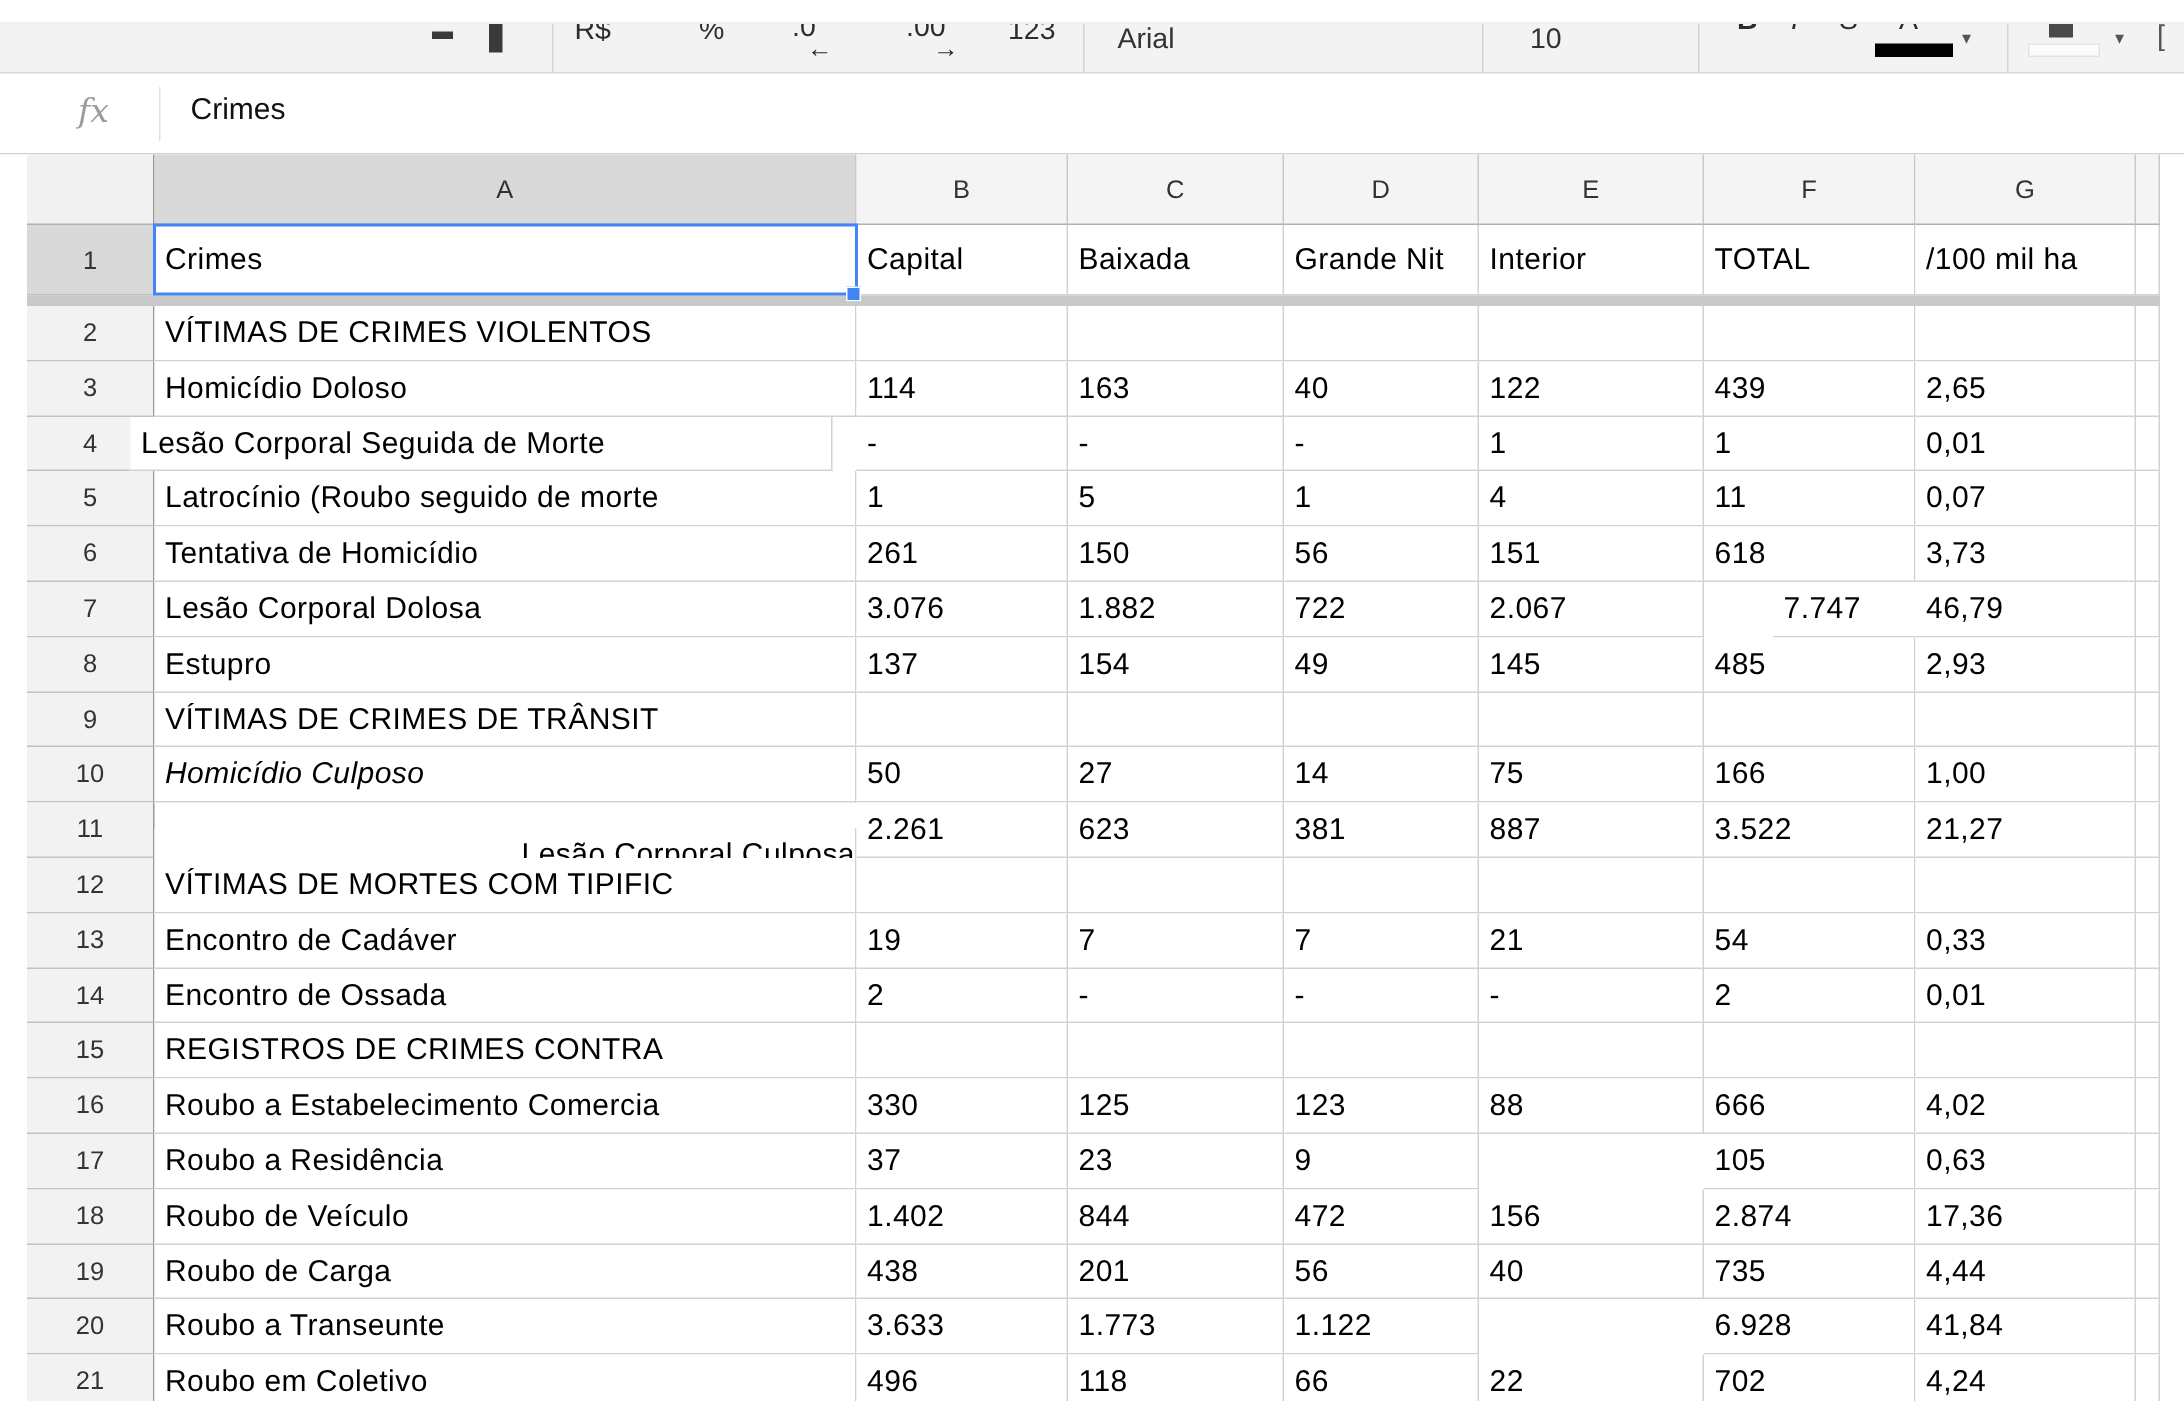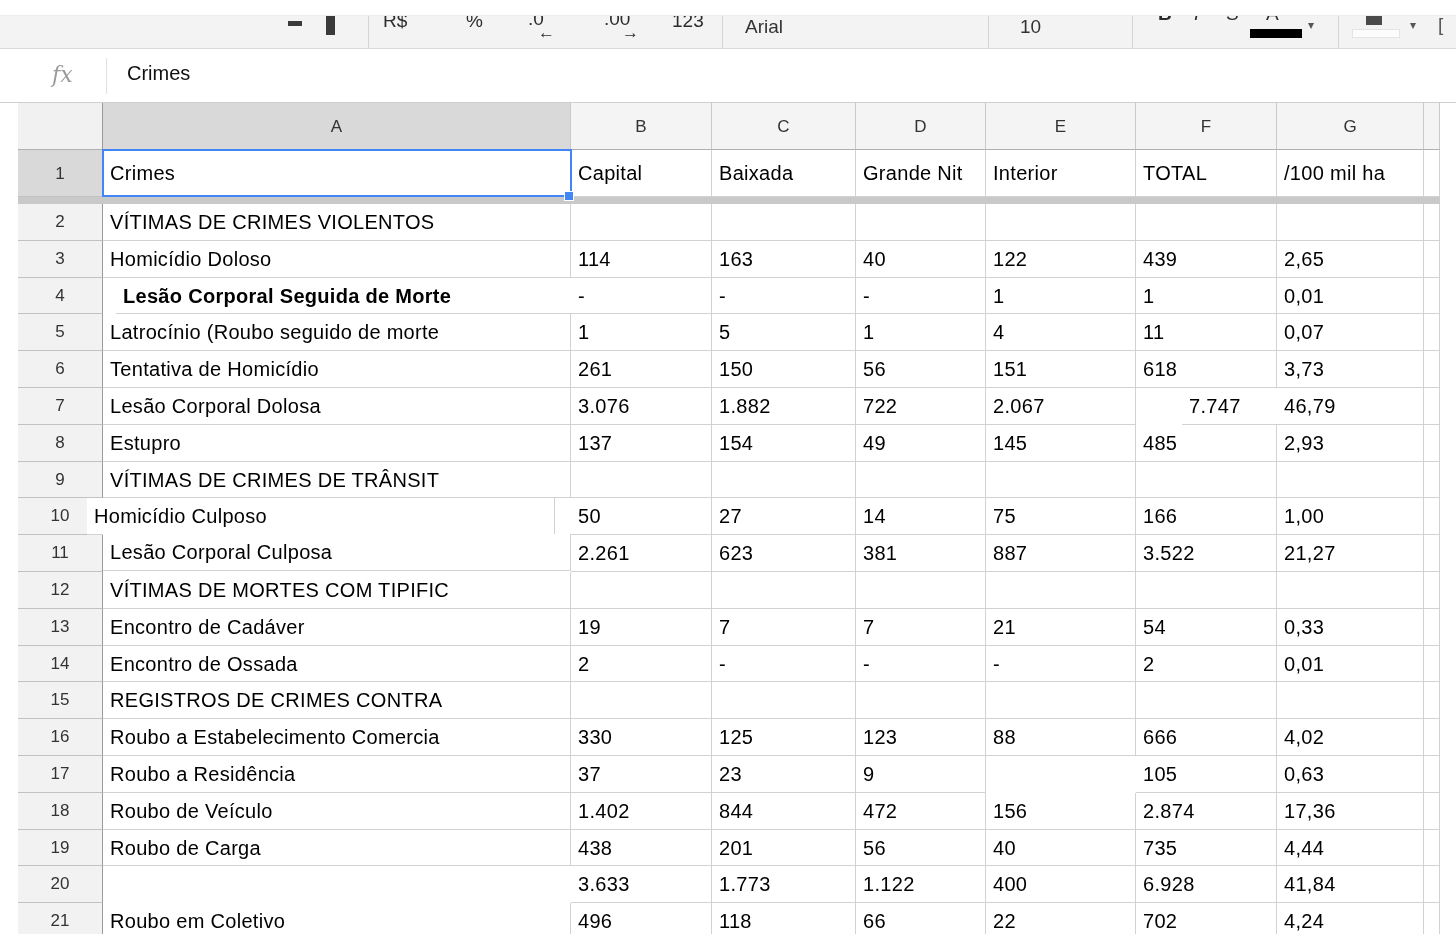--- a/index.html
+++ b/index.html
@@ -115,21 +115,21 @@
       <div class="gut-cell" style="left: 18px; top: 137.8px; width: 85px; height: 36.8px; line-height: 36.8px;">3</div>
       <div class="cell" style="left: 103px; top: 137.8px; width: 468px; height: 36.8px; line-height: 36.8px;">Homicídio Doloso</div>
       <div class="cell" style="left: 571px; top: 137.8px; width: 141px; height: 36.8px; line-height: 36.8px;">114</div>
       <div class="cell" style="left: 712px; top: 137.8px; width: 144px; height: 36.8px; line-height: 36.8px;">163</div>
       <div class="cell" style="left: 856px; top: 137.8px; width: 130px; height: 36.8px; line-height: 36.8px;">40</div>
       <div class="cell" style="left: 986px; top: 137.8px; width: 150px; height: 36.8px; line-height: 36.8px;">122</div>
       <div class="cell" style="left: 1136px; top: 137.8px; width: 141px; height: 36.8px; line-height: 36.8px;">439</div>
       <div class="cell" style="left: 1277px; top: 137.8px; width: 147px; height: 36.8px; line-height: 36.8px;">2,65</div>
       <div class="cell" style="left: 1424px; top: 137.8px; width: 16px; height: 36.8px;"></div>
       <div class="gut-cell" style="left: 18px; top: 174.6px; width: 85px; height: 36.8px; line-height: 36.8px;">4</div>
-      <div class="cell" style="left: 116px; top: 174.6px; width: 468px; height: 36.8px; line-height: 36.8px; font-weight: bold;">Lesão Corporal Seguida de Morte</div>
+      <div class="cell" style="left: 87px; top: 174.6px; width: 468px; height: 36.8px; line-height: 36.8px;">Lesão Corporal Seguida de Morte</div>
       <div class="cell" style="left: 571px; top: 174.6px; width: 141px; height: 36.8px; line-height: 36.8px;">-</div>
       <div class="cell" style="left: 712px; top: 174.6px; width: 144px; height: 36.8px; line-height: 36.8px;">-</div>
       <div class="cell" style="left: 856px; top: 174.6px; width: 130px; height: 36.8px; line-height: 36.8px;">-</div>
       <div class="cell" style="left: 986px; top: 174.6px; width: 150px; height: 36.8px; line-height: 36.8px;">1</div>
       <div class="cell" style="left: 1136px; top: 174.6px; width: 141px; height: 36.8px; line-height: 36.8px;">1</div>
       <div class="cell" style="left: 1277px; top: 174.6px; width: 147px; height: 36.8px; line-height: 36.8px;">0,01</div>
       <div class="cell" style="left: 1424px; top: 174.6px; width: 16px; height: 36.8px;"></div>
       <div class="gut-cell" style="left: 18px; top: 211.4px; width: 85px; height: 36.8px; line-height: 36.8px;">5</div>
       <div class="cell" style="left: 103px; top: 211.4px; width: 468px; height: 36.8px; line-height: 36.8px;">Latrocínio (Roubo seguido de morte</div>
       <div class="cell" style="left: 571px; top: 211.4px; width: 141px; height: 36.8px; line-height: 36.8px;">1</div>
@@ -169,30 +169,30 @@
       <div class="gut-cell" style="left: 18px; top: 358.6px; width: 85px; height: 36.8px; line-height: 36.8px;">9</div>
       <div class="cell" style="left: 103px; top: 358.6px; width: 468px; height: 36.8px; line-height: 36.8px;">VÍTIMAS DE CRIMES DE TRÂNSIT</div>
       <div class="cell" style="left: 571px; top: 358.6px; width: 141px; height: 36.8px;"></div>
       <div class="cell" style="left: 712px; top: 358.6px; width: 144px; height: 36.8px;"></div>
       <div class="cell" style="left: 856px; top: 358.6px; width: 130px; height: 36.8px;"></div>
       <div class="cell" style="left: 986px; top: 358.6px; width: 150px; height: 36.8px;"></div>
       <div class="cell" style="left: 1136px; top: 358.6px; width: 141px; height: 36.8px;"></div>
       <div class="cell" style="left: 1277px; top: 358.6px; width: 147px; height: 36.8px;"></div>
       <div class="cell" style="left: 1424px; top: 358.6px; width: 16px; height: 36.8px;"></div>
       <div class="gut-cell" style="left: 18px; top: 395.4px; width: 85px; height: 36.8px; line-height: 36.8px;">10</div>
-      <div class="cell" style="left: 87px; top: 395.4px; width: 468px; height: 36.8px; line-height: 36.8px;">Homicídio Culposo</div>
+      <div class="cell" style="left: 103px; top: 395.4px; width: 468px; height: 36.8px; line-height: 36.8px; font-style: italic;">Homicídio Culposo</div>
       <div class="cell" style="left: 571px; top: 395.4px; width: 141px; height: 36.8px; line-height: 36.8px;">50</div>
       <div class="cell" style="left: 712px; top: 395.4px; width: 144px; height: 36.8px; line-height: 36.8px;">27</div>
       <div class="cell" style="left: 856px; top: 395.4px; width: 130px; height: 36.8px; line-height: 36.8px;">14</div>
       <div class="cell" style="left: 986px; top: 395.4px; width: 150px; height: 36.8px; line-height: 36.8px;">75</div>
       <div class="cell" style="left: 1136px; top: 395.4px; width: 141px; height: 36.8px; line-height: 36.8px;">166</div>
       <div class="cell" style="left: 1277px; top: 395.4px; width: 147px; height: 36.8px; line-height: 36.8px;">1,00</div>
       <div class="cell" style="left: 1424px; top: 395.4px; width: 16px; height: 36.8px;"></div>
       <div class="gut-cell" style="left: 18px; top: 432.2px; width: 85px; height: 36.8px; line-height: 36.8px;">11</div>
-      <div class="cell" style="left: 103px; top: 431px; width: 468px; height: 36.8px; line-height: 36.8px;">Lesão Corporal Culposa</div>
+      <div class="cell" style="left: 103px; top: 449px; width: 468px; height: 36.8px; line-height: 36.8px; text-align: right;">Lesão Corporal Culposa</div>
       <div class="cell" style="left: 571px; top: 432.2px; width: 141px; height: 36.8px; line-height: 36.8px;">2.261</div>
       <div class="cell" style="left: 712px; top: 432.2px; width: 144px; height: 36.8px; line-height: 36.8px;">623</div>
       <div class="cell" style="left: 856px; top: 432.2px; width: 130px; height: 36.8px; line-height: 36.8px;">381</div>
       <div class="cell" style="left: 986px; top: 432.2px; width: 150px; height: 36.8px; line-height: 36.8px;">887</div>
       <div class="cell" style="left: 1136px; top: 432.2px; width: 141px; height: 36.8px; line-height: 36.8px;">3.522</div>
       <div class="cell" style="left: 1277px; top: 432.2px; width: 147px; height: 36.8px; line-height: 36.8px;">21,27</div>
       <div class="cell" style="left: 1424px; top: 432.2px; width: 16px; height: 36.8px;"></div>
       <div class="gut-cell" style="left: 18px; top: 469px; width: 85px; height: 36.8px; line-height: 36.8px;">12</div>
       <div class="cell" style="left: 103px; top: 469px; width: 468px; height: 36.8px; line-height: 36.8px;">VÍTIMAS DE MORTES COM TIPIFIC</div>
       <div class="cell" style="left: 571px; top: 469px; width: 141px; height: 36.8px;"></div>
@@ -258,24 +258,24 @@
       <div class="gut-cell" style="left: 18px; top: 726.6px; width: 85px; height: 36.8px; line-height: 36.8px;">19</div>
       <div class="cell" style="left: 103px; top: 726.6px; width: 468px; height: 36.8px; line-height: 36.8px;">Roubo de Carga</div>
       <div class="cell" style="left: 571px; top: 726.6px; width: 141px; height: 36.8px; line-height: 36.8px;">438</div>
       <div class="cell" style="left: 712px; top: 726.6px; width: 144px; height: 36.8px; line-height: 36.8px;">201</div>
       <div class="cell" style="left: 856px; top: 726.6px; width: 130px; height: 36.8px; line-height: 36.8px;">56</div>
       <div class="cell" style="left: 986px; top: 726.6px; width: 150px; height: 36.8px; line-height: 36.8px;">40</div>
       <div class="cell" style="left: 1136px; top: 726.6px; width: 141px; height: 36.8px; line-height: 36.8px;">735</div>
       <div class="cell" style="left: 1277px; top: 726.6px; width: 147px; height: 36.8px; line-height: 36.8px;">4,44</div>
       <div class="cell" style="left: 1424px; top: 726.6px; width: 16px; height: 36.8px;"></div>
       <div class="gut-cell" style="left: 18px; top: 763.4px; width: 85px; height: 36.8px; line-height: 36.8px;">20</div>
+      <div class="cell" style="left: 103px; top: 763.4px; width: 468px; height: 36.8px; line-height: 36.8px;">Roubo a Transeunte</div>
       <div class="cell" style="left: 571px; top: 763.4px; width: 141px; height: 36.8px; line-height: 36.8px;">3.633</div>
       <div class="cell" style="left: 712px; top: 763.4px; width: 144px; height: 36.8px; line-height: 36.8px;">1.773</div>
       <div class="cell" style="left: 856px; top: 763.4px; width: 130px; height: 36.8px; line-height: 36.8px;">1.122</div>
-      <div class="cell" style="left: 986px; top: 763.4px; width: 150px; height: 36.8px; line-height: 36.8px;">400</div>
       <div class="cell" style="left: 1136px; top: 763.4px; width: 141px; height: 36.8px; line-height: 36.8px;">6.928</div>
       <div class="cell" style="left: 1277px; top: 763.4px; width: 147px; height: 36.8px; line-height: 36.8px;">41,84</div>
       <div class="cell" style="left: 1424px; top: 763.4px; width: 16px; height: 36.8px;"></div>
       <div class="gut-cell" style="left: 18px; top: 800.2px; width: 85px; height: 36.8px; line-height: 36.8px;">21</div>
       <div class="cell" style="left: 103px; top: 800.2px; width: 468px; height: 36.8px; line-height: 36.8px;">Roubo em Coletivo</div>
       <div class="cell" style="left: 571px; top: 800.2px; width: 141px; height: 36.8px; line-height: 36.8px;">496</div>
       <div class="cell" style="left: 712px; top: 800.2px; width: 144px; height: 36.8px; line-height: 36.8px;">118</div>
       <div class="cell" style="left: 856px; top: 800.2px; width: 130px; height: 36.8px; line-height: 36.8px;">66</div>
       <div class="cell" style="left: 986px; top: 800.2px; width: 150px; height: 36.8px; line-height: 36.8px;">22</div>
       <div class="cell" style="left: 1136px; top: 800.2px; width: 141px; height: 36.8px; line-height: 36.8px;">702</div>

